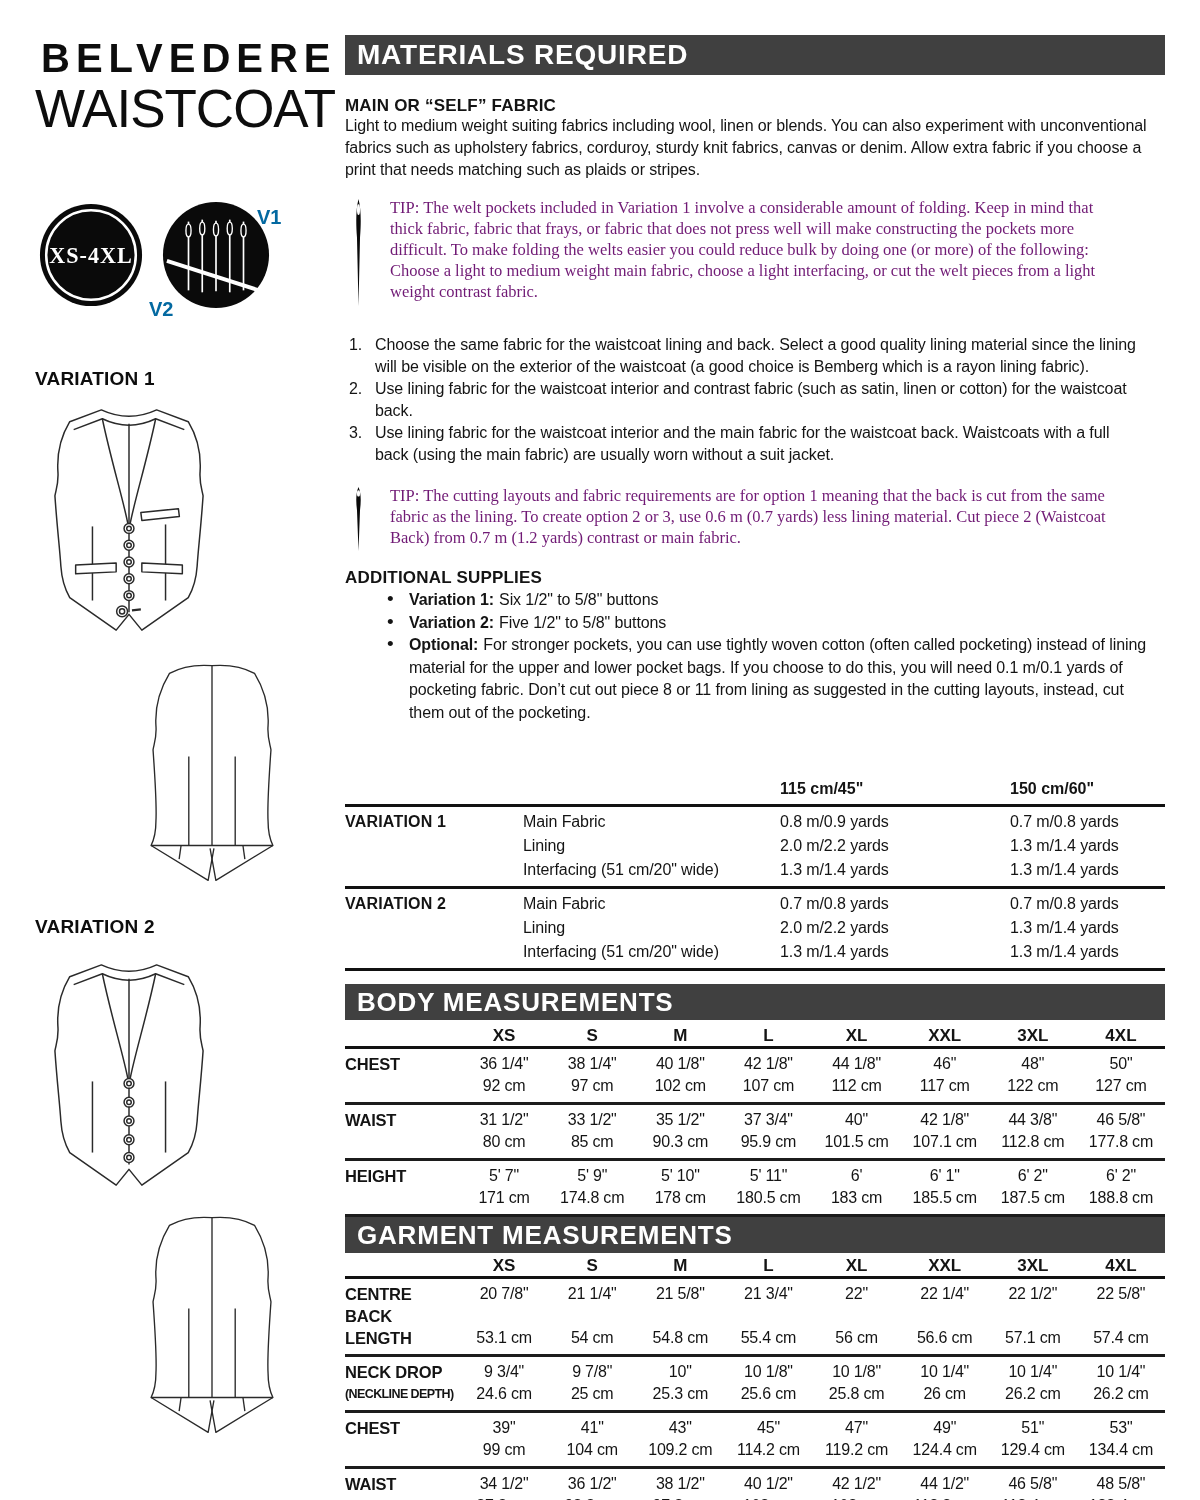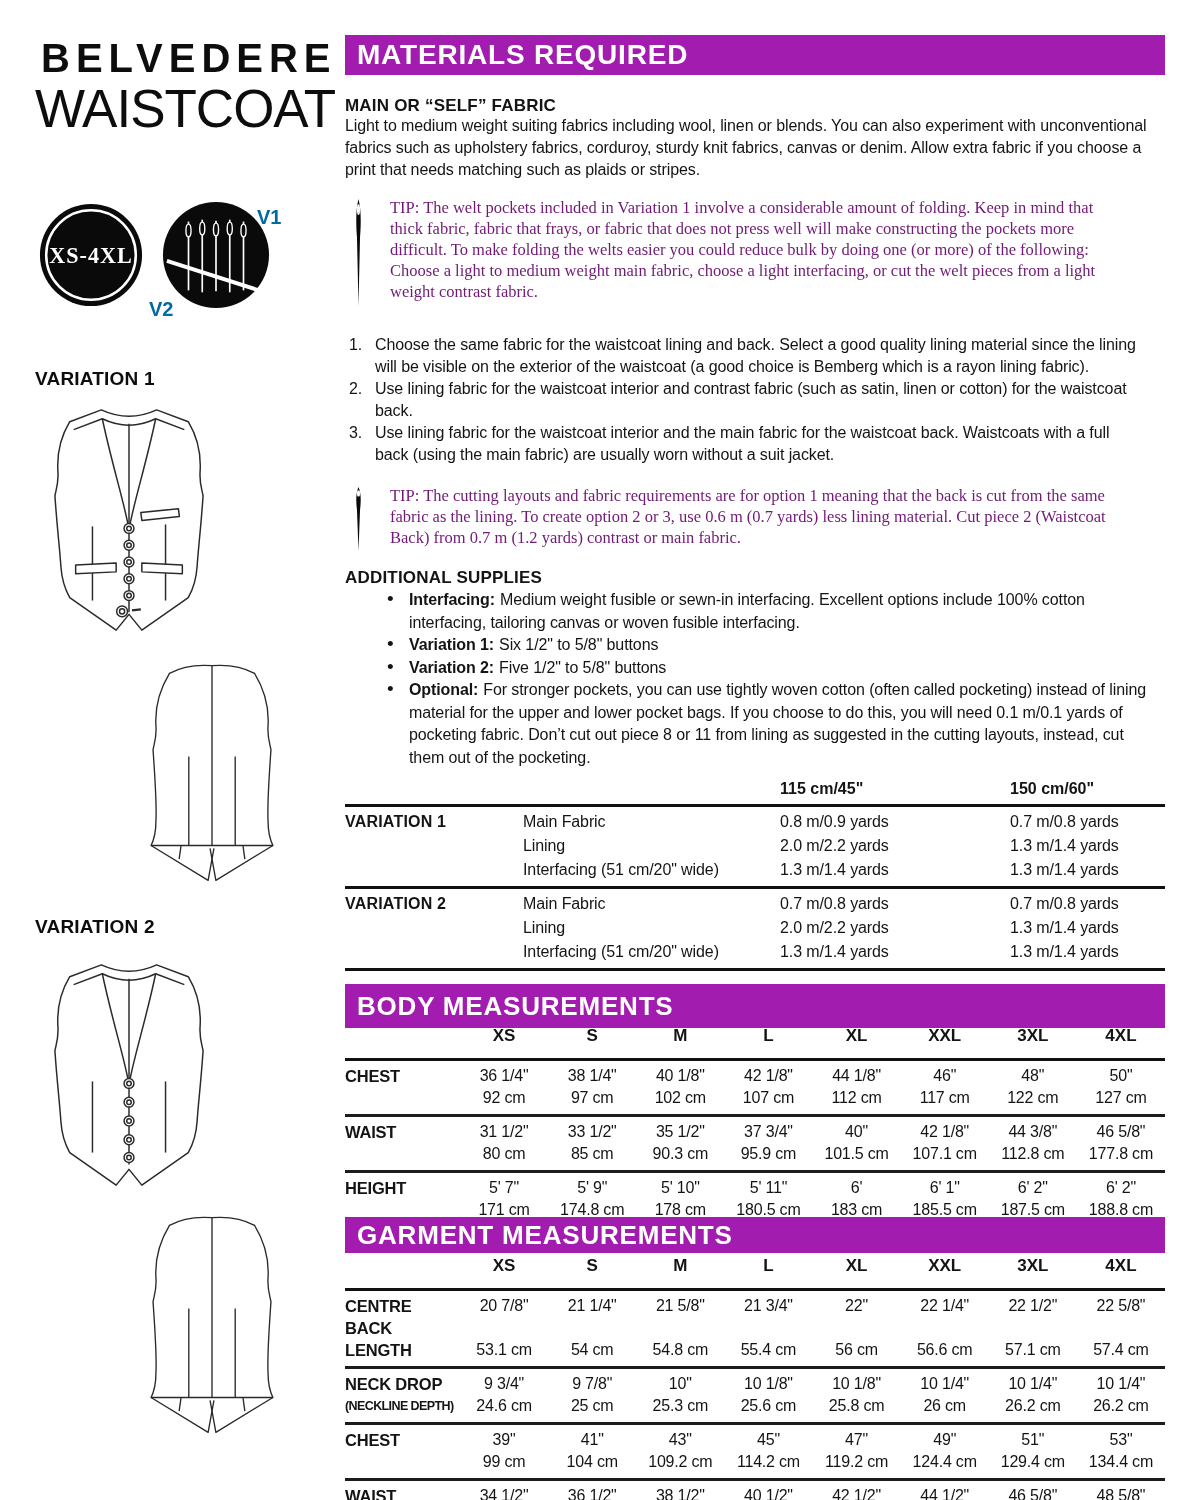--- a/index.html
+++ b/index.html
@@ -14,24 +14,24 @@
   .left-col { position:absolute; left:35px; top:30px; width:300px; height:1450px; }
   .title1 { position:absolute; left:6px; top:6px; font-size:40px; font-weight:600; letter-spacing:6px; color:#0d0d0d; white-space:nowrap; }
   .title2 { position:absolute; left:0; top:48px; font-size:53px; font-weight:400; letter-spacing:-1px; color:#0d0d0d; white-space:nowrap; }
   .badge-svg { position:absolute; }
   .vlabel { position:absolute; font-size:20px; font-weight:700; color:#0369a1; }
   .varhead { position:absolute; left:0; font-size:19px; font-weight:700; letter-spacing:.2px; color:#0d0d0d; }
   .illus { position:absolute; }
 
   
   .right-col { position:absolute; left:345px; top:0; width:820px; height:1500px; }
-  .bar { position:absolute; left:0; width:820px; background:#a21caf; color:#fff;
+  .bar { position:absolute; left:0; width:820px; background:#404040; color:#fff;
          font-weight:700; letter-spacing:.8px; padding-left:12px; display:flex; align-items:center; }
   .bar1 { top:35px; height:40px; font-size:28px; }
-  .bar2 { top:984px; height:44px; font-size:26px; }
+  .bar2 { top:984px; height:36px; font-size:26px; }
   .bar3 { top:1217px; height:36px; font-size:26px; }
 
   .subhead { position:absolute; left:0; font-size:17px; font-weight:700; letter-spacing:.2px; }
   .bodytext { position:absolute; left:0; font-size:16px; line-height:22px; width:808px; letter-spacing:-.1px; }
 
   .tip { position:absolute; display:flex; }
   .tip .needle { flex:0 0 13px; margin:2px 25px 0 7px; }
   .tip .tiptext { font-family:"Liberation Serif", serif; font-size:16.5px; line-height:21px; width:730px; color:#701a75; }
 
   .olist { position:absolute; left:0; width:800px; }
@@ -49,21 +49,21 @@
   .frow { display:grid; grid-template-columns:178px 257px 230px 155px; line-height:24px; }
   .fhdr { font-weight:700; padding-bottom:3px; }
   .fgroup { border-top:3px solid #111; padding:3px 0 4px 0; }
   .ftable { border-bottom:3px solid #111; }
   .fvar { font-weight:700; letter-spacing:.2px; }
   .fname, .fval { letter-spacing:-.1px; }
 
   
   .mtable { position:absolute; left:0; width:820px; }
   .mgrid { display:grid; grid-template-columns:115px repeat(8, 1fr); }
-  .sizehdr { font-weight:700; font-size:17px; padding-bottom:12px; border-bottom:3px solid #111; }
+  .sizehdr { font-weight:700; font-size:17px; padding-bottom:0; border-bottom:3px solid #111; }
   .sizehdr div { text-align:center; }
   .mrow { border-bottom:3px solid #1c1c1c; padding:4px 0 5px 0; font-size:16px; line-height:22px; }
   .mrow .lab { font-weight:700; font-size:16.5px; text-align:left; letter-spacing:-.2px; }
   .mrow .val { text-align:center; letter-spacing:-.2px; }
   .gtable .mrow:nth-child(3) .lab.sub { font-size:12.5px; letter-spacing:-.6px; line-height:22px; }
 
   svg text { font-family:"Liberation Serif", serif; }
 </style>
 </head>
 <body>
@@ -218,23 +218,20 @@
       <path d="M6,0 C8.2,9 8.6,20 7.4,36 L6,100 L4.6,36 C3.4,20 3.8,9 6,0 Z" fill="#0a0a0a"></path>
       <ellipse cx="6" cy="10" rx="1.4" ry="5" fill="#fff"></ellipse>
     </svg>
     <div class="tiptext">TIP: The cutting layouts and fabric requirements are for option 1 meaning that the back is cut from the same fabric as the lining. To create option 2 or 3, use 0.6 m (0.7 yards) less lining material. Cut piece 2 (Waistcoat Back) from 0.7 m (1.2 yards) contrast or main fabric.</div>
   </div>
 
   <div class="subhead" style="top:568px;">ADDITIONAL SUPPLIES</div>
 
   <ul class="ulist" style="top:589px;">
     <li class="uitem">
-      <span class="blabel">Interfacing:</span><span>Medium weight fusible or sewn-in interfacing. Excellent options include 100% cotton interfacing, tailoring canvas or woven fusible interfacing.</span>
-    </li>
-    <li class="uitem">
       <span class="blabel">Variation 1:</span><span>Six 1/2" to 5/8" buttons</span>
     </li>
     <li class="uitem">
       <span class="blabel">Variation 2:</span><span>Five 1/2" to 5/8" buttons</span>
     </li>
     <li class="uitem">
       <span class="blabel">Optional:</span><span>For stronger pockets, you can use tightly woven cotton (often called pocketing) instead of lining material for the upper and lower pocket bags. If you choose to do this, you will need 0.1 m/0.1 yards of pocketing fabric. Don’t cut out piece 8 or 11 from lining as suggested in the cutting layouts, instead, cut them out of the pocketing.</span>
     </li>
   </ul>
 

